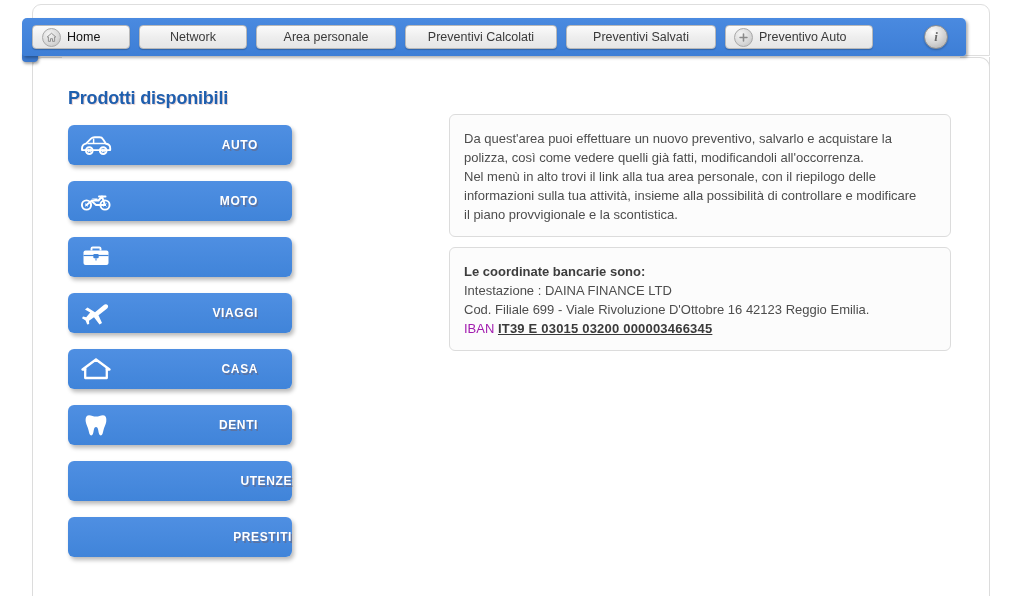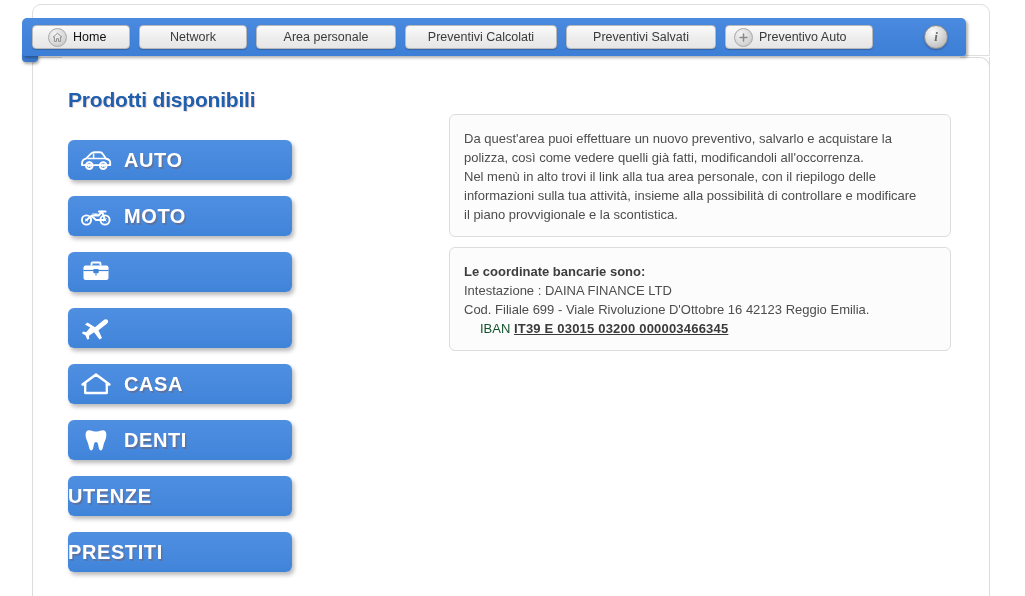--- a/index.html
+++ b/index.html
@@ -73,21 +73,21 @@
     justify-content: center;
     gap: 6px;
     padding: 0 10px;
     margin-right: 9px;
     font-size: 12.5px;
     color: #3a3a3a;
     white-space: nowrap;
     cursor: pointer;
     box-sizing: border-box;
   }
-  .nav-tab.t-home      { width: 98px; justify-content: flex-start; padding-left: 15px; }
+  .nav-tab.t-home      { width: 98px; justify-content: flex-start; padding-left: 9px; }
   .nav-tab.t-home .lbl { color: #111; }
   .nav-tab.t-network   { width: 108px; }
   .nav-tab.t-area      { width: 140px; }
   .nav-tab.t-calcolati { width: 152px; }
   .nav-tab.t-salvati   { width: 150px; }
   .nav-tab.t-auto      { width: 148px; justify-content: flex-start; padding-left: 8px; }
 
   .ic-circle {
     width: 17px; height: 17px;
     border-radius: 50%;
@@ -150,25 +150,25 @@
   }
 
   
   .left-col {
     position: absolute;
     left: 68px;
     top: 88px;
     width: 230px;
   }
   .page-title {
-    font-size: 21px;
+    font-size: 18px;
     font-weight: bold;
     color: #1f5fae;
     letter-spacing: -0.2px;
-    margin: 0 0 28px 0;
+    margin: 0 0 16px 0;
     text-shadow: 1px 1px 0 rgba(190,120,120,0.30);
   }
 
   .prod-btn {
     position: relative;
     width: 224px;
     height: 40px;
     background: linear-gradient(180deg, #4f8fe2 0%, #4084d9 100%);
     border-radius: 6px;
     box-shadow: 2px 3px 4px rgba(0,0,0,0.28);
@@ -180,24 +180,24 @@
   .prod-ic {
     width: 56px;
     display: flex;
     align-items: center;
     justify-content: center;
     flex: 0 0 auto;
   }
   .prod-ic svg { display: block; }
   .prod-lbl {
     flex: 1;
-    text-align: left;
+    text-align: right;
     color: #ffffff;
     font-weight: bold;
-    font-size: 20px;
+    font-size: 12px;
     letter-spacing: 0.6px;
     text-shadow: 1.5px 1.5px 0 rgba(120,90,90,0.45);
     padding-right: 34px;
     box-sizing: border-box;
   }
   .prod-btn.no-icon .prod-lbl { padding-right: 0; }
 
   
   .info-box {
     position: absolute;
@@ -207,21 +207,21 @@
     box-sizing: border-box;
     color: #4d4d4d;
     font-size: 13px;
     line-height: 19px;
     padding: 14px 30px 12px 14px;
   }
   .box-intro { left: 449px; top: 114px; width: 502px; min-height: 104px; }
   .box-bank  { left: 449px; top: 247px; width: 502px; min-height: 93px; }
 
   .bank-title { font-weight: bold; color: #3d3d3d; }
-  .bank-iban-label { color: #14532d; margin-left: 16px; }
+  .bank-iban-label { color: #a21caf; }
   .bank-iban-value { font-weight: bold; color: #3a3a3a; letter-spacing: 0.2px; text-decoration: underline; }
 </style>
 </head>
 <body>
 
 <div id="app">
 
   <div class="nav-shell"></div>
   <div class="nav-tail"></div>
 
@@ -312,20 +312,21 @@
         </svg>
       </span>
     </div>
 
     <div class="prod-btn">
       <span class="prod-ic">
         <svg width="30" height="24" viewBox="0 0 30 24">
           <path d="M4 8.5 L6.5 6.5 L14 11.2 L22.5 4.2 C24 3 26 3.2 26.8 4.2 C27.6 5.2 27 7 25.2 8.2 L17.5 14.2 L21 22 L18.5 23.5 L13 16.3 L8 19.8 L8.2 23 L6.2 23.6 L4.6 19.4 L1 17.3 L2 15.5 L5.2 16.2 L9.2 11.6 Z" fill="#ffffff"></path>
         </svg>
       </span>
+      <span class="prod-lbl">VIAGGI</span>
     </div>
 
     <div class="prod-btn">
       <span class="prod-ic">
         <svg width="30" height="24" viewBox="0 0 30 24">
           <path d="M15 2.5 L1.5 12.5 L4.2 12.5 M15 2.5 L28.5 12.5 L25.8 12.5" fill="none" stroke="#ffffff" stroke-width="2.3" stroke-linejoin="round" stroke-linecap="round"></path>
           <path d="M4.2 11 L4.2 21 L25.8 21 L25.8 11" fill="none" stroke="#ffffff" stroke-width="2.3" stroke-linejoin="round"></path>
         </svg>
       </span>
       <span class="prod-lbl">CASA</span>

